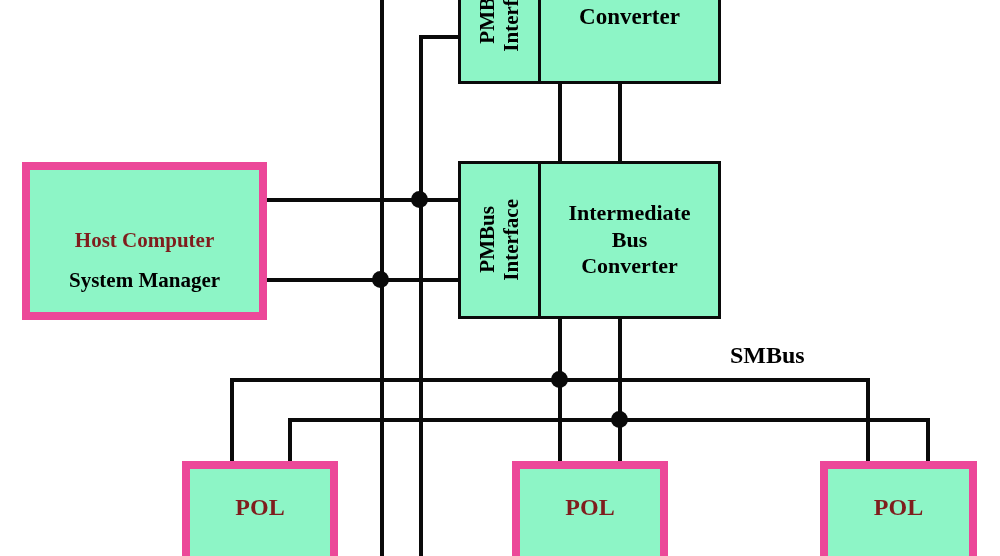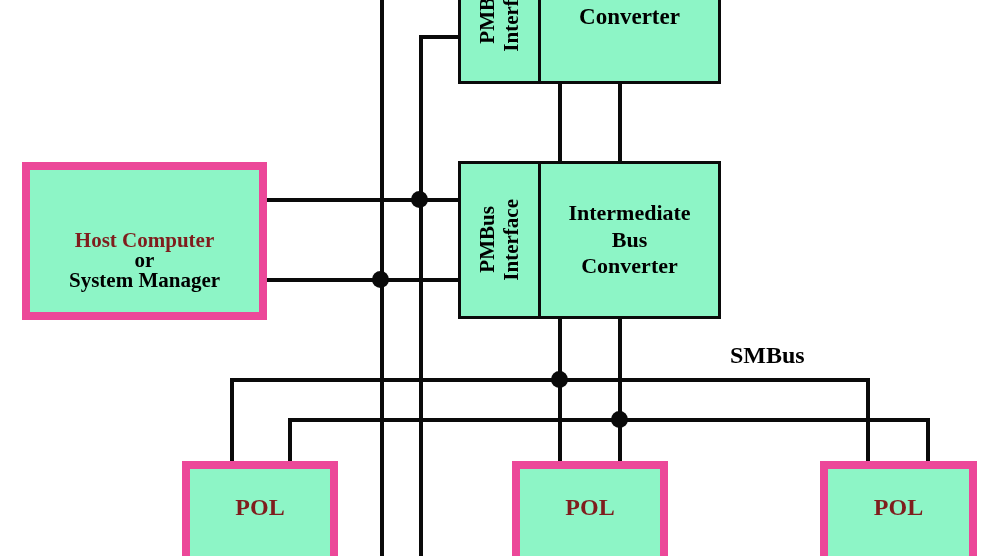--- a/index.html
+++ b/index.html
@@ -121,21 +121,20 @@
   <div class="v" style="left:926px;top:418px;height:46px;"></div>
 
   <div class="dot" style="left:411px;top:191px;"></div>
   <div class="dot" style="left:372px;top:271px;"></div>
   <div class="dot" style="left:551px;top:371px;"></div>
   <div class="dot" style="left:611px;top:411px;"></div>
 
   <div class="box" style="left:22px;top:162px;width:245px;height:158px;font-size:21px;">
     <span class="label">Host Computer</span>
   </div>
-  <div class="freetext" style="left:22px;top:248px;width:245px;text-align:center;font-size:21px;">or</div>
   <div class="freetext" style="left:22px;top:268px;width:245px;text-align:center;font-size:21px;">System Manager</div>
 
   <div class="device" style="left:458px;top:-62px;width:263px;height:146px;">
     <div class="iface">
       <span class="vtext">PMBus
 Interface</span>
     </div>
     <div class="body" style="font-size:23px;align-items:flex-end;padding-bottom:50px;">
       <span>Converter</span>
     </div>

